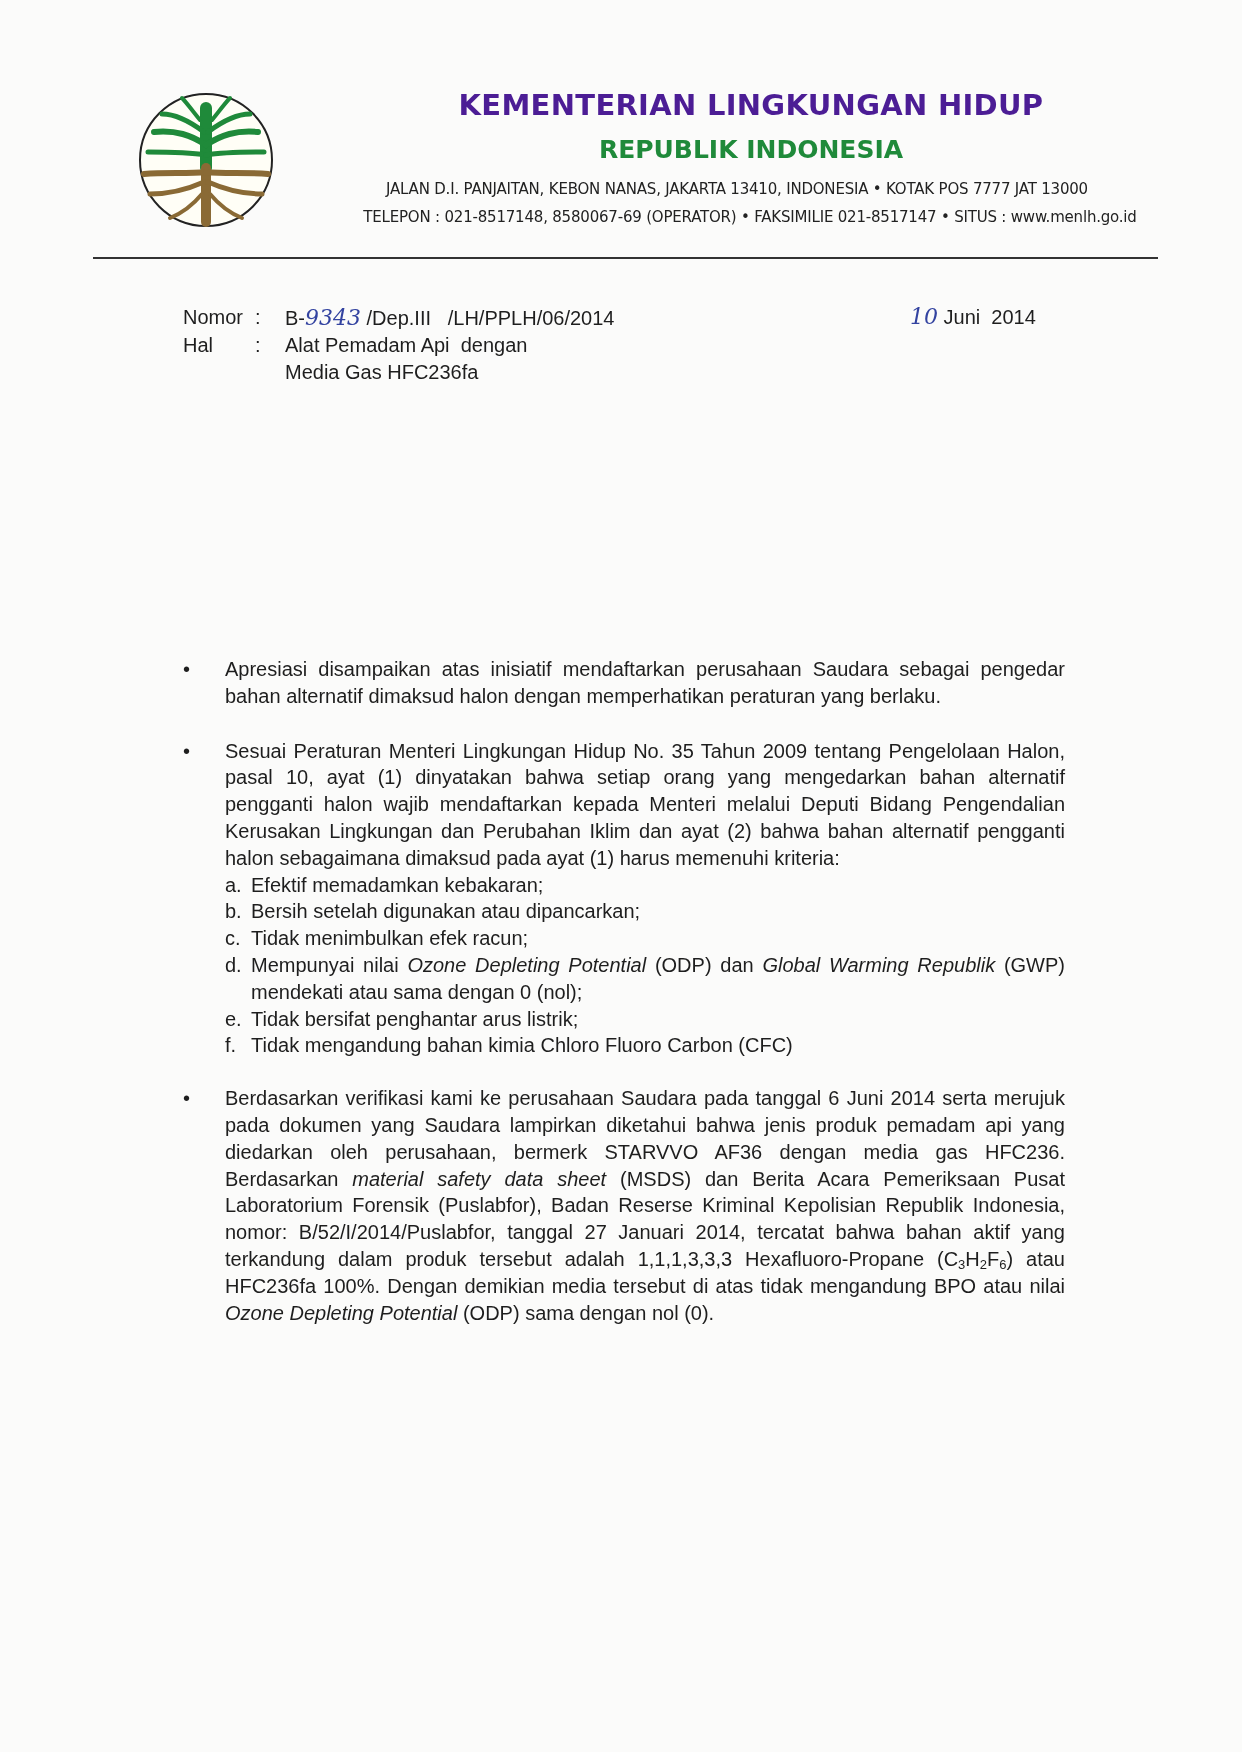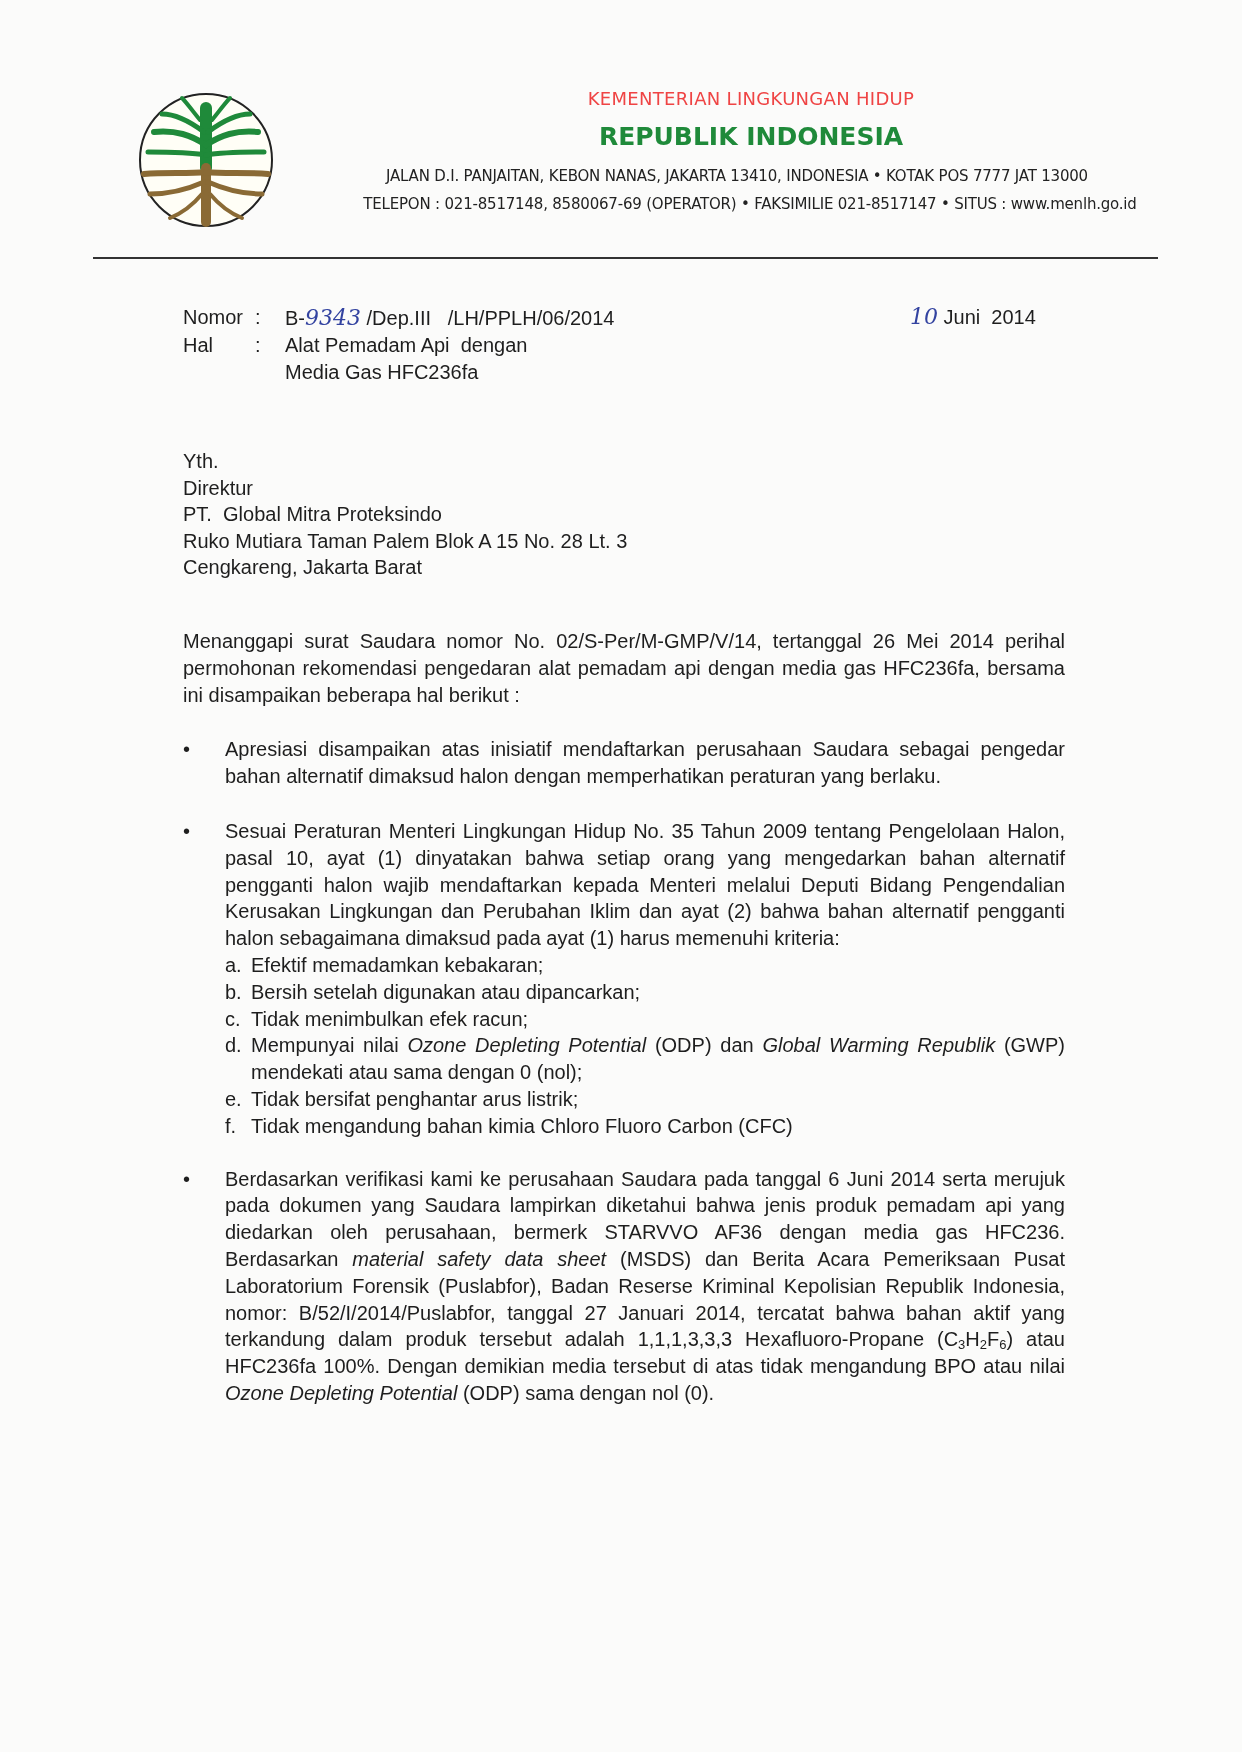--- a/index.html
+++ b/index.html
@@ -3,22 +3,22 @@
 <meta charset="utf-8">
 <style>
   html, body { margin: 0; padding: 0; }
   body {
     width: 1242px; height: 1752px; background: #fbfbfa; position: relative;
     font-family: "Liberation Sans", sans-serif; color: #1e1e1e; overflow: hidden;
   }
   .page { position: absolute; left: 0; top: 0; width: 1242px; height: 1752px; }
   .logo { position: absolute; left: 136px; top: 90px; width: 140px; height: 140px; }
   .kop { position: absolute; left: 290px; top: 88px; width: 870px; text-align: center; }
-  .kop .t1 { font-family: "DejaVu Sans", sans-serif; font-weight: normal; color: #ef4444;
-    font-size: 18px; letter-spacing: 0.3px; margin-left: 52px; }
+  .kop .t1 { font-family: "DejaVu Sans", sans-serif; font-weight: bold; color: #4c1d95;
+    font-size: 29px; letter-spacing: 0.3px; margin-left: 52px; }
   .kop .t2 { font-family: "DejaVu Sans", sans-serif; font-weight: bold; color: #1f8a3a;
     font-size: 25px; margin-top: 13px; margin-left: 52px;}
   .kop .a1, .kop .a2 { font-family: "DejaVu Sans", sans-serif; font-size: 15px; color: #222;
     letter-spacing: -0.2px; }
   .kop .a1 { margin-top: 16px; margin-left: 24px;}
   .kop .a2 { margin-top: 10px; margin-left: 50px;}
   .rule { position: absolute; left: 93px; top: 257px; width: 1065px; height: 0;
     border-top: 2px solid #333; }
   .meta { position: absolute; left: 183px; top: 304px; font-size: 20px; line-height: 27px; }
   .meta .row { display: flex; }
@@ -92,30 +92,22 @@
         <span class="colon"></span>
       <span>Media Gas HFC236fa</span>
     </div>
   </div>
 
   <div class="date">
     <span class="hand">10</span>
     <span style="white-space:pre">Juni  2014</span>
   </div>
 
-  <div class="addr">
-    <div>Yth.</div>
-    <div>Direktur</div>
-    <div style="white-space:pre">PT.  Global Mitra Proteksindo</div>
-    <div>Ruko Mutiara Taman Palem Blok A 15 No. 28 Lt. 3</div>
-    <div>Cengkareng, Jakarta Barat</div>
-  </div>
 
   <div class="body">
-    <p>Menanggapi surat Saudara nomor No. 02/S-Per/M-GMP/V/14, tertanggal 26 Mei 2014  perihal permohonan rekomendasi pengedaran alat pemadam api  dengan media gas HFC236fa, bersama ini disampaikan beberapa hal berikut :</p>
     <div class="sp1"></div>
     <div class="bul">
       <span class="dot">•</span>
       <p>Apresiasi disampaikan atas inisiatif mendaftarkan perusahaan Saudara sebagai pengedar bahan alternatif dimaksud halon dengan memperhatikan peraturan yang berlaku.</p>
     </div>
     <div class="sp1"></div>
     <div class="bul">
       <span class="dot">•</span>
       <p>Sesuai Peraturan Menteri Lingkungan Hidup  No. 35 Tahun 2009 tentang Pengelolaan Halon,  pasal 10, ayat  (1) dinyatakan bahwa setiap orang yang mengedarkan bahan alternatif pengganti halon wajib mendaftarkan kepada Menteri melalui Deputi Bidang  Pengendalian Kerusakan Lingkungan dan Perubahan Iklim dan ayat (2) bahwa bahan alternatif pengganti halon sebagaimana dimaksud pada ayat (1) harus memenuhi kriteria:</p>
       <div class="sub">

